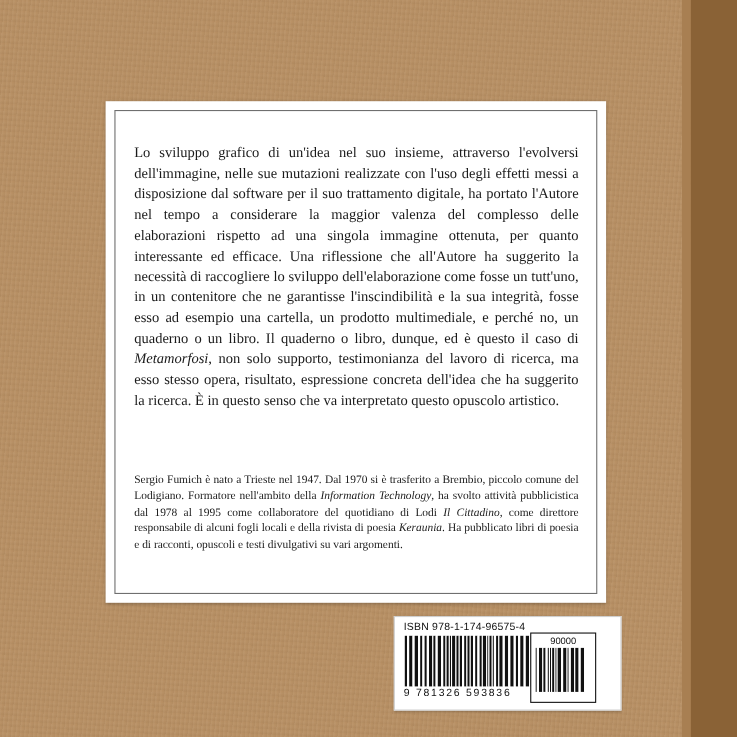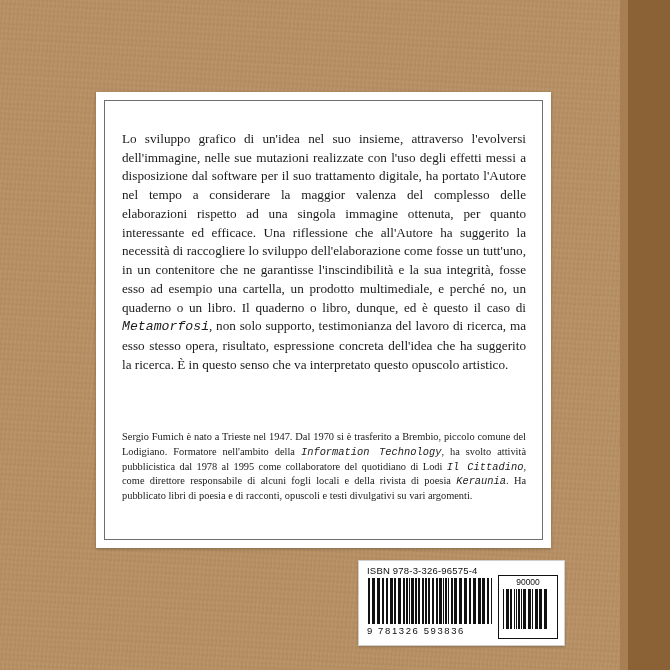--- a/index.html
+++ b/index.html
@@ -78,21 +78,21 @@
   .bio {
     position: absolute;
     left: 26px;
     top: 338px;
     width: 404px;
     font-size: 10.4px;
     line-height: 1.42;
     color: #1a1a1a;
     text-align: justify;
   }
-  .it { font-style: italic; font-family: Liberation Mono, monospace; }
+  .it { font-style: italic; }
   
   .barcode-box {
     position: absolute;
     left: 358px;
     top: 560px;
     width: 205px;
     height: 84px;
     background: #ffffff;
     border: 1px solid #cfcfcf;
     box-shadow: 0 1px 2px rgba(0,0,0,0.22);
@@ -101,21 +101,21 @@
     position: absolute;
     left: 8px;
     top: 4px;
     font-family: "Liberation Sans", sans-serif;
     font-size: 9.5px;
     letter-spacing: 0.2px;
     color: #111;
   }
   .five-box {
     position: absolute;
-    right: 6px;
+    right: 22px;
     top: 14px;
     width: 58px;
     height: 62px;
     border: 1px solid #111;
     background: #fff;
   }
   .five-label {
     position: absolute;
     top: 1px;
     left: 0;
@@ -167,21 +167,21 @@
     <div class="blurb">
       <span>Lo sviluppo grafico di un'idea nel suo insieme, attraverso l'evolversi dell'immagine, nelle sue mutazioni realizzate con l'uso degli effetti messi a disposizione dal software per il suo trattamento digitale, ha portato l'Autore nel tempo a considerare la maggior valenza del complesso delle elaborazioni rispetto ad una singola immagine ottenuta, per quanto interessante ed efficace. Una riflessione che all'Autore ha suggerito la necessità di raccogliere lo sviluppo dell'elaborazione come fosse un tutt'uno, in un contenitore che ne garantisse l'inscindibilità e la sua integrità, fosse esso ad esempio una cartella, un prodotto multimediale, e perché no, un quaderno o un libro. Il quaderno o libro, dunque, ed è questo il caso di </span><span class="it">Metamorfosi</span><span>, non solo supporto, testimonianza del lavoro di ricerca, ma esso stesso opera, risultato, espressione concreta dell'idea che ha suggerito la ricerca. È in questo senso che va interpretato questo opuscolo artistico.</span>
     </div>
 
     <div class="bio">
       <span>Sergio Fumich è nato a Trieste nel 1947. Dal 1970 si è trasferito a Brembio, piccolo comune del Lodigiano. Formatore nell'ambito della </span><span class="it">Information Technology</span><span>, ha svolto attività pubblicistica dal 1978 al 1995 come collaboratore del quotidiano di Lodi </span><span class="it">Il Cittadino</span><span>, come direttore responsabile di alcuni fogli locali e della rivista di poesia </span><span class="it">Keraunia</span><span>. Ha pubblicato libri di poesia e di racconti, opuscoli e testi divulgativi su vari argomenti.</span>
     </div>
   </div>
 
   <div class="barcode-box">
-    <div class="isbn-text">ISBN 978-3-326-96575-4</div>
+    <div class="isbn-text">ISBN 978-1-174-96575-4</div>
     <div class="bars main-bars" id="main-bars">
         <span style="width:2px"></span>
         <span style="width:2px;background:#fff"></span>
         <span style="width:3px"></span>
         <span style="width:2px;background:#fff"></span>
         <span style="width:3px"></span>
         <span style="width:2px;background:#fff"></span>
         <span style="width:2px"></span>
         <span style="width:2px;background:#fff"></span>
         <span style="width:2px"></span>

